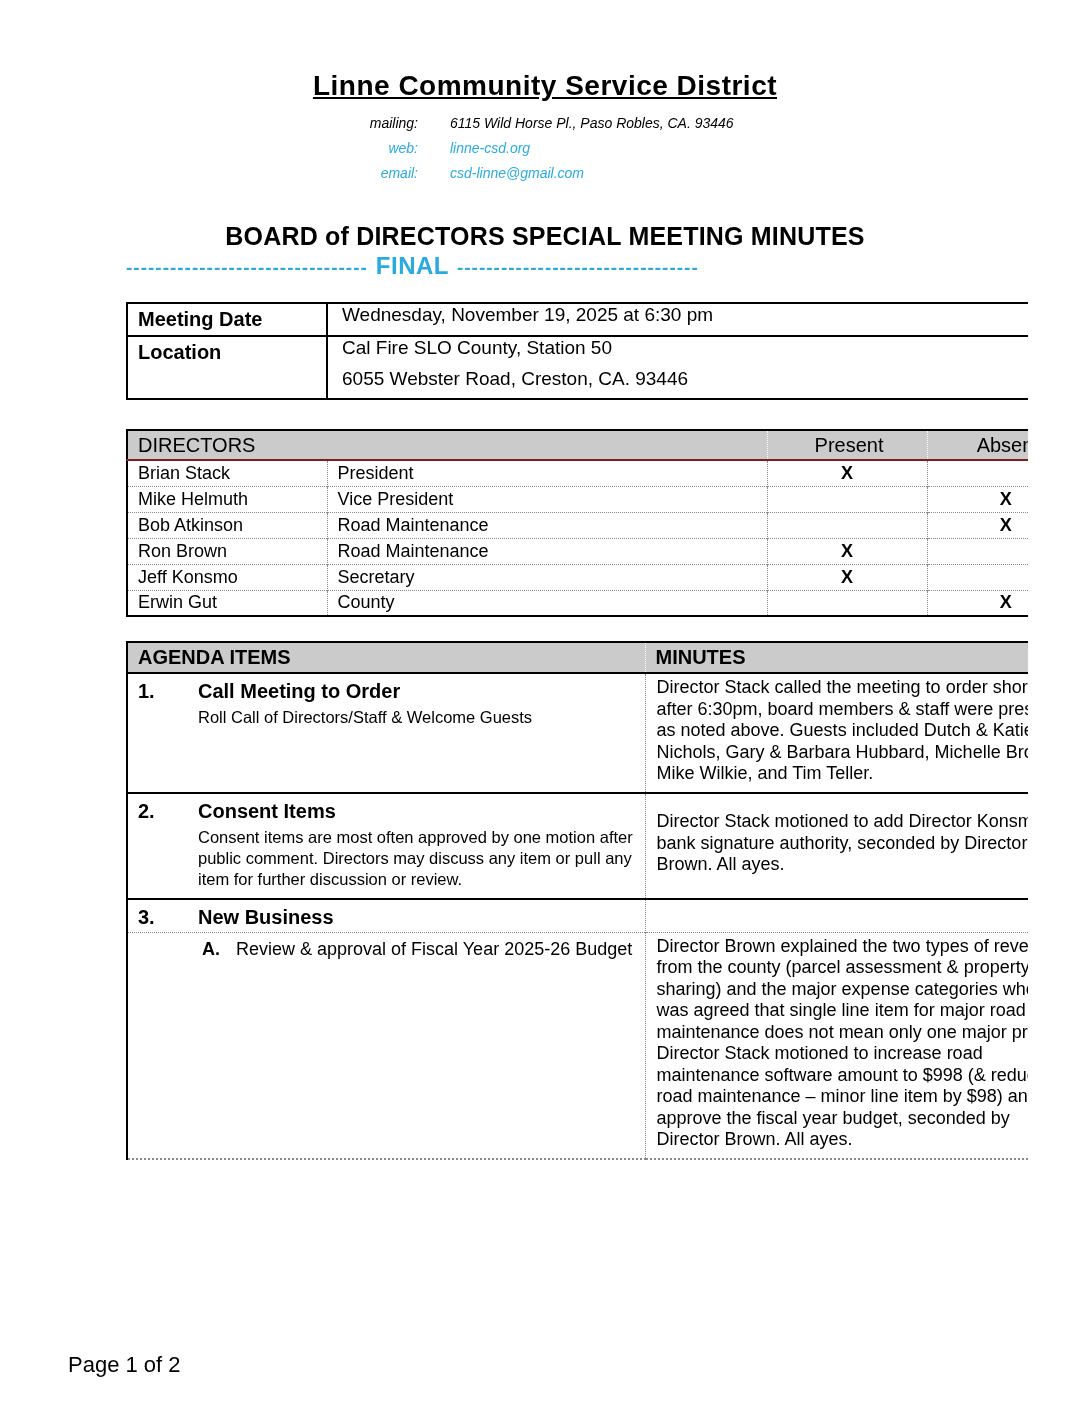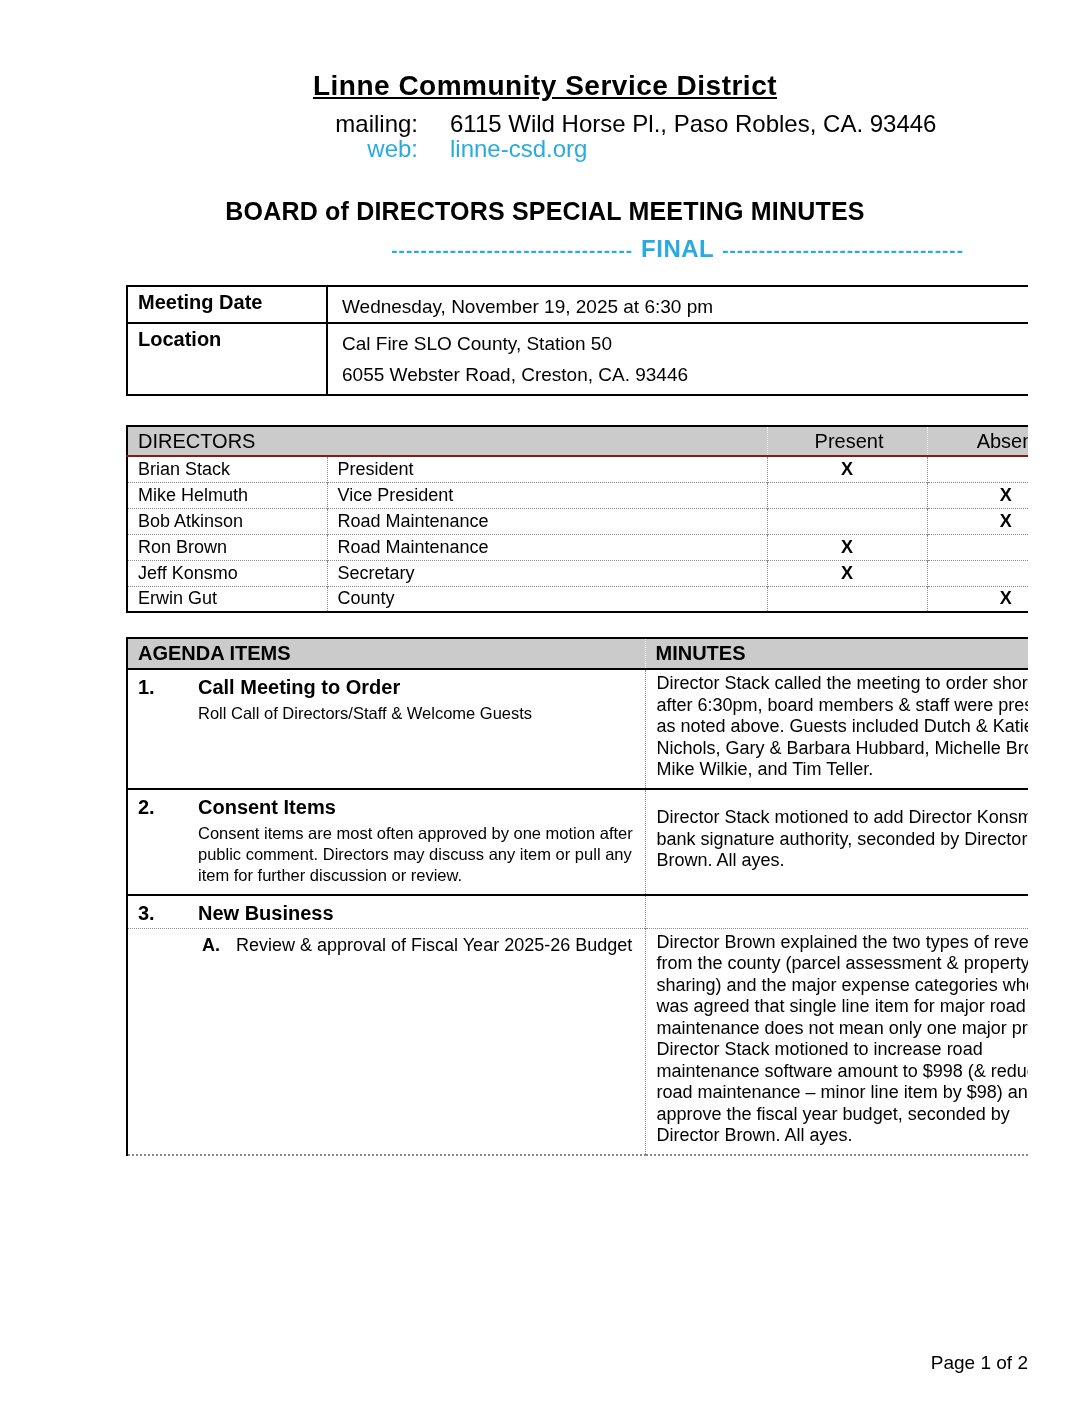--- a/index.html
+++ b/index.html
@@ -18,36 +18,37 @@
   .org-title {
     text-align: center;
     font-size: 28px;
     font-weight: bold;
     text-decoration: underline;
     letter-spacing: 0.5px;
     margin-bottom: 9px;
   }
   .contact-line {
     display: flex;
-    font-size: 24px;
+    font-size: 14px;
     line-height: 25px;
+    font-style: italic;
   }
   .c-label { width: 292px; text-align: right; flex: 0 0 auto; }
   .c-value { margin-left: 32px; }
   .cyan { color: var(--accent, #29abe2); }
   .board-title {
     text-align: center;
     font-size: 25px;
     font-weight: bold;
     margin-top: 36px;
     letter-spacing: 0.2px;
   }
   .final-line {
-    text-align: right;
-    margin-top: 9px;
+    text-align: left;
+    margin-top: 1px;
     font-weight: bold;
     color: var(--accent, #29abe2);
     font-size: 19px;
     letter-spacing: 1px;
     white-space: nowrap;
   }
   .final-word { font-size: 24px; letter-spacing: 0.5px; padding: 0 8px; }
   
   table { border-collapse: collapse; table-layout: fixed; }
   .meeting-table {
@@ -58,21 +59,21 @@
   .meeting-table td {
     border: 2px solid #000;
     vertical-align: top;
     font-size: 19px;
   }
   .meeting-table .label-cell {
     font-weight: bold;
     font-size: 20px;
     padding: 4px 6px 4px 10px;
   }
-  .meeting-table .value-cell { padding: 9px 6px 4px 14px; }
+  .meeting-table .value-cell { padding: 0 6px 4px 14px; }
   .meeting-table .value-cell .line2 { margin-top: 9px; padding-bottom: 4px; }
   
   .att-table {
     width: 958px;
     margin-top: 29px;
     border: 2px solid #000;
   }
   .att-table td {
     font-size: 18px;
     vertical-align: middle;
@@ -140,40 +141,44 @@
     padding: 1px 10px 8px 70px;
   }
   .sub-item { display: flex; padding: 5px 10px 8px 74px; font-size: 18px; line-height: 23px; }
   .sub-letter { flex: 0 0 34px; font-weight: bold; }
   .v-mid { vertical-align: middle !important; }
   
   .footer {
     position: absolute;
     left: 0; right: 0;
     top: 1352px;
-    text-align: right;
-    font-size: 19px;
+    text-align: left;
+    font-size: 22px;
     padding-left: 8px;
   }
 </style>
 </head>
 <body>
 
 <div class="page">
 
   <div>
     <h1 class="org-title">Linne Community Service District</h1>
 
     <div class="contact-line">
       <span class="c-label">mailing:</span>
       <span class="c-value">6115 Wild Horse Pl., Paso Robles, CA. 93446</span>
     </div>
     <div class="contact-line cyan">
       <span class="c-label">web:</span>
       <span class="c-value">linne-csd.org</span>
+    </div>
+    <div class="contact-line cyan">
+      <span class="c-label">email:</span>
+      <span class="c-value">csd-linne@gmail.com</span>
     </div>
 
     <div class="board-title">BOARD of DIRECTORS SPECIAL MEETING MINUTES</div>
 
     <div class="final-line">
       <span>---------------------------------</span><span class="final-word">FINAL</span><span>---------------------------------</span>
     </div>
   </div>
 
   <table class="meeting-table">

